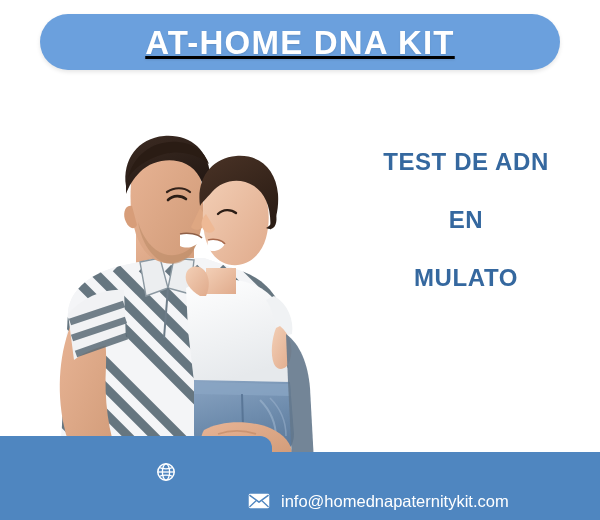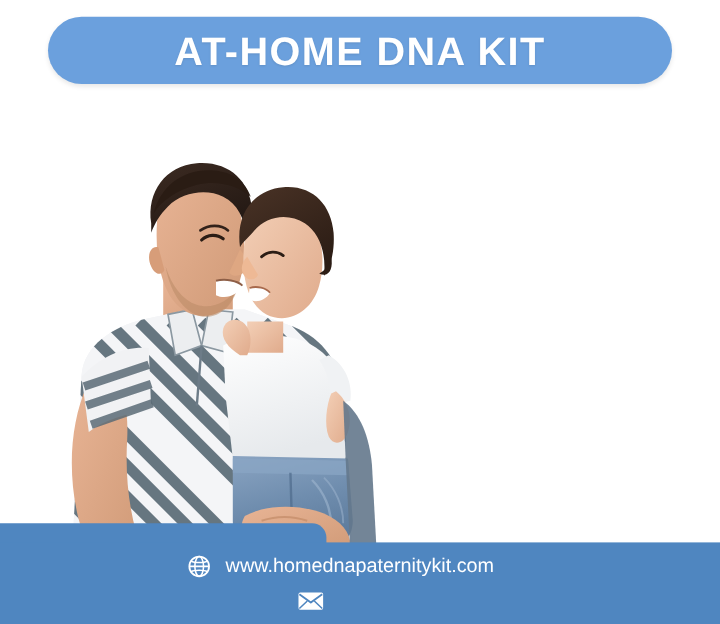--- a/index.html
+++ b/index.html
@@ -28,20 +28,21 @@
     top: 14px;
     width: 520px;
     height: 56px;
     background: #6ba0dd;
     border-radius: 28px;
     box-shadow: 0 2px 4px rgba(0,0,0,0.10);
     display: flex;
     align-items: center;
     justify-content: center;
     box-sizing: border-box;
+    text-decoration: underline;
   }
   .header-title {
     color: #ffffff;
     font-size: 33px;
     font-weight: bold;
     letter-spacing: 1.2px;
     line-height: 1;
     white-space: nowrap;
     text-shadow: 0 1px 2px rgba(0,0,0,0.10);
   }
@@ -288,47 +289,52 @@
 
       <path d="M196,348 C214,338 242,338 262,346 C276,352 284,362 284,372
                C268,380 226,382 204,374 C194,370 190,358 196,348 Z" fill="url(#skinG)"></path>
       <path d="M210,352 C222,348 236,348 248,352" stroke="#c58f6c" stroke-width="1.8" fill="none" opacity="0.8"></path>
       <path d="M212,362 C226,358 242,358 254,362" stroke="#c58f6c" stroke-width="1.6" fill="none" opacity="0.7"></path>
 
       <path d="M278,252 C292,262 300,282 302,306 L306,380 L284,380 L280,300 Z" fill="#64788c" opacity="0.9"></path>
     </svg>
   </div>
 
+  <div class="subject-block">
+    <div class="subject-line l1">TEST DE ADN</div>
+    <div class="subject-line l2">EN</div>
+    <div class="subject-line l3">MULATO</div>
+  </div>
 
   <div class="footer">
     <div class="footer-step"></div>
     <div class="footer-main"></div>
 
     <div class="footer-rows">
 
       <div class="footer-row row-web">
         <span class="fi">
           <svg width="20" height="20" viewBox="0 0 20 20">
             <circle cx="10" cy="10" r="8.2" fill="none" stroke="#ffffff" stroke-width="1.5"></circle>
             <ellipse cx="10" cy="10" rx="3.6" ry="8.2" fill="none" stroke="#ffffff" stroke-width="1.3"></ellipse>
             <line x1="1.8" y1="10" x2="18.2" y2="10" stroke="#ffffff" stroke-width="1.3"></line>
             <path d="M3.2 5.6 C6 7.2 14 7.2 16.8 5.6" fill="none" stroke="#ffffff" stroke-width="1.2"></path>
             <path d="M3.2 14.4 C6 12.8 14 12.8 16.8 14.4" fill="none" stroke="#ffffff" stroke-width="1.2"></path>
           </svg>
         </span>
-        <span class="footer-text">www.homednapaternitykit.com</span>
       </div>
 
 
       <div class="footer-row row-mail">
         <span class="fi">
           <svg width="24" height="18" viewBox="0 0 24 18">
             <rect x="0.8" y="1.2" width="22.4" height="15.6" rx="1.6" fill="#ffffff"></rect>
             <path d="M1.6 2.6 L12 10.2 L22.4 2.6" fill="none" stroke="#4f86c0" stroke-width="1.7" stroke-linejoin="round"></path>
             <path d="M1.6 15.6 L8.8 8.8 M22.4 15.6 L15.2 8.8" fill="none" stroke="#4f86c0" stroke-width="1.4"></path>
           </svg>
         </span>
+        <span class="footer-text">info@homednapaternitykit.com</span>
       </div>
 
     </div>
   </div>
 
 </div>
 
 </body></html>

